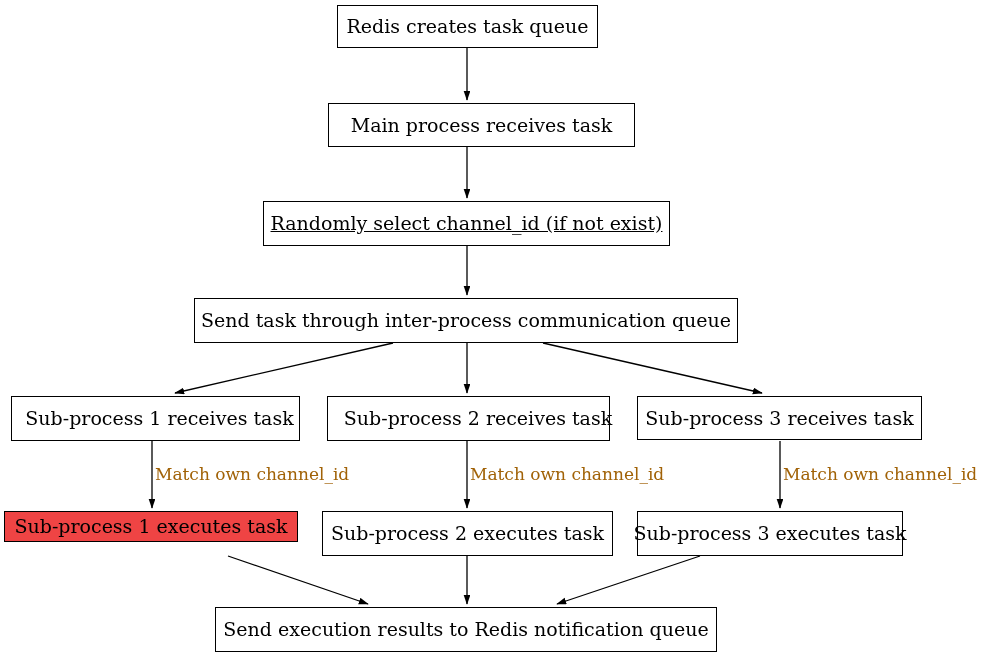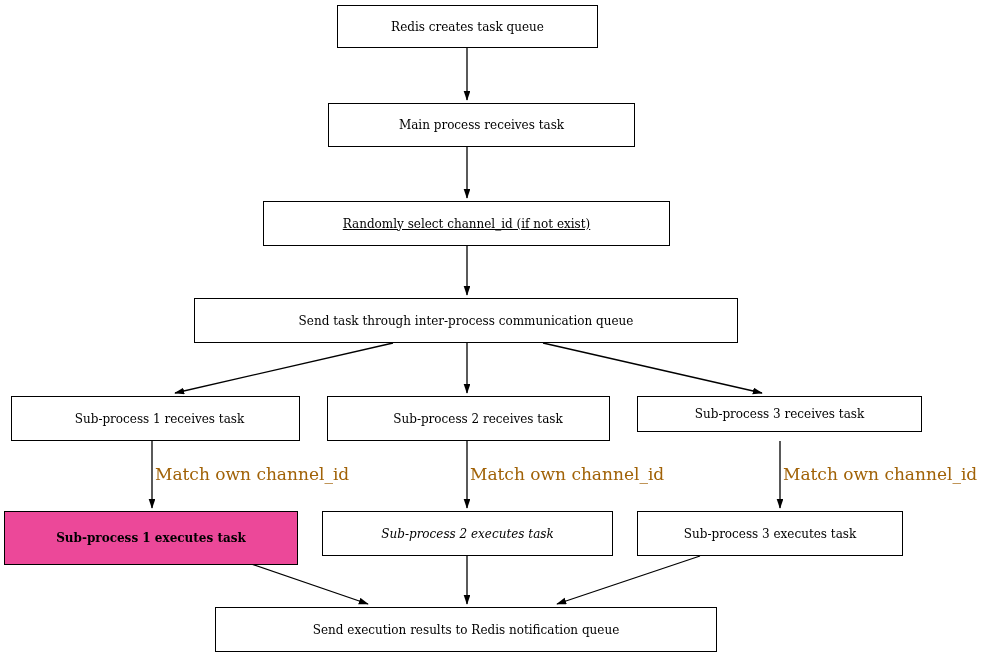--- a/index.html
+++ b/index.html
@@ -30,21 +30,21 @@
     pointer-events: none;
   }
   .node {
     position: absolute;
     box-sizing: border-box;
     border: 1px solid #000000;
     background: #ffffff;
     display: flex;
     align-items: center;
     justify-content: center;
-    font-size: 12px;
+    font-size: 19px;
     line-height: 1;
     white-space: nowrap;
     color: #000000;
   }
   .node-label {
     display: block;
     padding: 0 10px;
   }
   .edge-label {
     position: absolute;
@@ -94,27 +94,27 @@
       </div>
       <div class="node" style="left: 194px; top: 298px; width: 544px; height: 45px; border-color: rgb(0, 0, 0); background: rgb(255, 255, 255);">
         <span class="node-label">Send task through inter-process communication queue</span>
       </div>
       <div class="node" style="left: 11px; top: 396px; width: 289px; height: 45px; border-color: rgb(0, 0, 0); background: rgb(255, 255, 255); padding-left: 8px;">
         <span class="node-label">Sub-process 1 receives task</span>
       </div>
       <div class="node" style="left: 327px; top: 396px; width: 283px; height: 45px; border-color: rgb(0, 0, 0); background: rgb(255, 255, 255); padding-left: 19px;">
         <span class="node-label">Sub-process 2 receives task</span>
       </div>
-      <div class="node" style="left: 637px; top: 396px; width: 285px; height: 36px; border-color: rgb(0, 0, 0); background: rgb(255, 255, 255);">
+      <div class="node" style="left: 637px; top: 396px; width: 285px; height: 44px; border-color: rgb(0, 0, 0); background: rgb(255, 255, 255);">
         <span class="node-label">Sub-process 3 receives task</span>
       </div>
-      <div class="node" style="left: 4px; top: 511px; width: 294px; height: 54px; border-color: rgb(0, 0, 0); background: #ec4899; font-weight: bold;">
+      <div class="node" style="left: 4px; top: 511px; width: 294px; height: 31px; border-color: rgb(0, 0, 0); background: #ef4444;">
         <span class="node-label">Sub-process 1 executes task</span>
       </div>
-      <div class="node" style="left: 322px; top: 511px; width: 291px; height: 45px; border-color: rgb(0, 0, 0); background: rgb(255, 255, 255); font-style: italic;">
+      <div class="node" style="left: 322px; top: 511px; width: 291px; height: 45px; border-color: rgb(0, 0, 0); background: rgb(255, 255, 255);">
         <span class="node-label">Sub-process 2 executes task</span>
       </div>
       <div class="node" style="left: 637px; top: 511px; width: 266px; height: 45px; border-color: rgb(0, 0, 0); background: rgb(255, 255, 255);">
         <span class="node-label">Sub-process 3 executes task</span>
       </div>
       <div class="node" style="left: 215px; top: 607px; width: 502px; height: 45px; border-color: rgb(0, 0, 0); background: rgb(255, 255, 255);">
         <span class="node-label">Send execution results to Redis notification queue</span>
       </div>
     </div>
 

